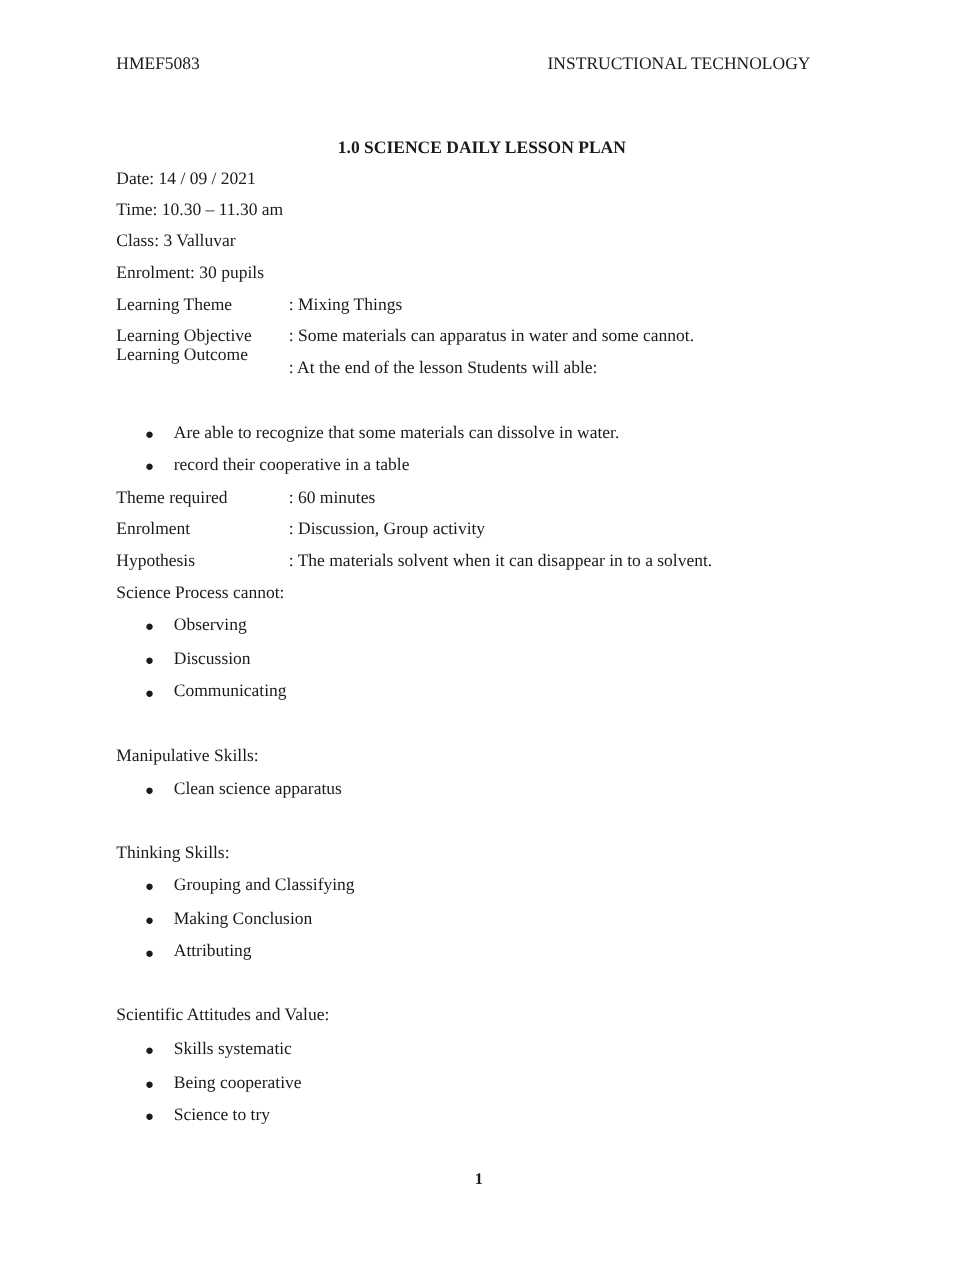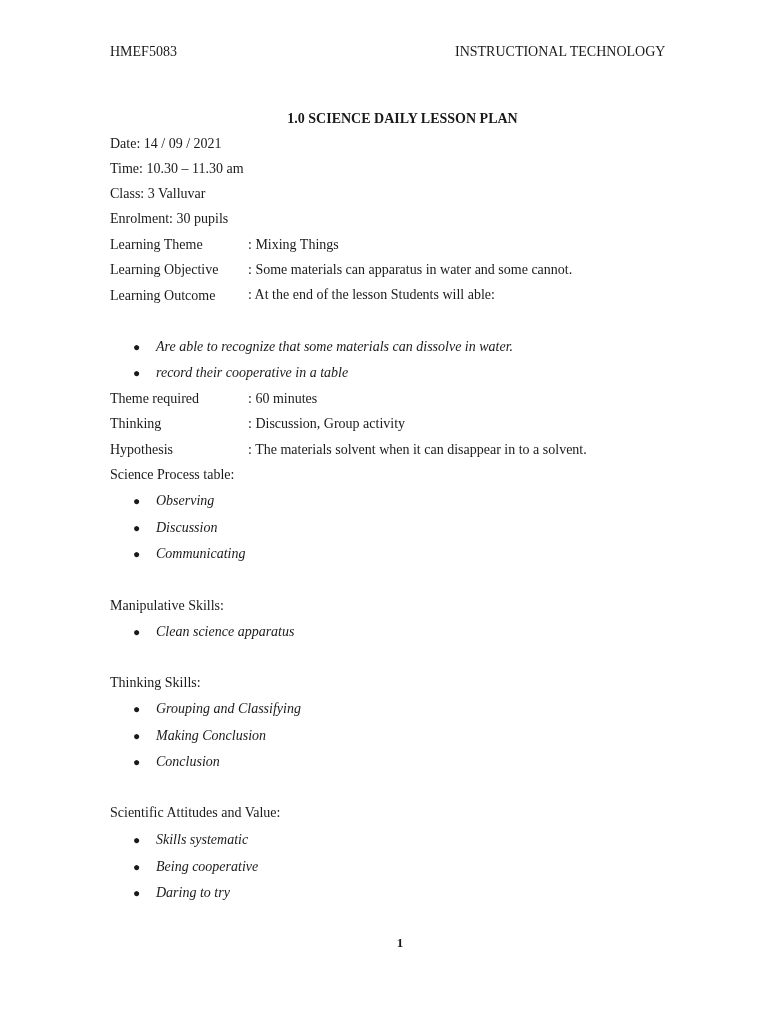--- a/index.html
+++ b/index.html
@@ -1,29 +1,29 @@
 <!DOCTYPE html>
 <html><head>
 <meta charset="utf-8">
 <style>
   html, body { margin: 0; padding: 0; background: #ffffff; }
   body {
     width: 768px; height: 1024px; position: relative; overflow: hidden;
     font-family: "Liberation Serif", "DejaVu Serif", serif;
     color: #1a1a1a; font-size: 14px;
   }
-  .abs { position: absolute; white-space: nowrap; line-height: 18px; margin-left: 17px; }
+  .abs { position: absolute; white-space: nowrap; line-height: 18px; }
   .hdr-left { left: 93px; top: 43px; }
   .hdr-right { left: 438px; top: 43px; }
   .title { left: 0; width: 771px; text-align: center; top: 110px; font-weight: bold; }
   .label { left: 93px; }
   .kv-label { left: 93px; }
   .kv-value { left: 231px; }
   .bullet { left: 116px; font-size: 12px; }
-  .bullet-text { left: 139px; font-style: italic; }
+  .bullet-text { left: 139px; }
   .pagenum { left: 0; width: 766px; text-align: center; top: 934px; font-weight: bold; font-size: 13px; }
 </style>
 </head>
 <body>
 
 <div>
 
   <div class="abs hdr-left">HMEF5083</div>
   <div class="abs hdr-right">INSTRUCTIONAL TECHNOLOGY</div>
 
@@ -31,57 +31,57 @@
 
   <div class="abs label" style="top:135px">Date: 14 / 09 / 2021</div>
   <div class="abs label" style="top:160px">Time: 10.30 – 11.30 am</div>
   <div class="abs label" style="top:185px">Class: 3 Valluvar</div>
   <div class="abs label" style="top:210px">Enrolment: 30 pupils</div>
 
   <div class="abs kv-label" style="top:236px">Learning Theme</div>
   <div class="abs kv-value" style="top:236px">: Mixing Things</div>
   <div class="abs kv-label" style="top:261px">Learning Objective</div>
   <div class="abs kv-value" style="top:261px">: Some materials can apparatus in water and some cannot.</div>
-  <div class="abs kv-label" style="top:287px">Learning Outcome</div>
+  <div class="abs kv-label" style="top:276px">Learning Outcome</div>
   <div class="abs kv-value" style="top:286px">: At the end of the lesson Students will able:</div>
 
   <div class="abs bullet" style="top:338px">●</div>
   <div class="abs bullet-text" style="top:338px">Are able to recognize that some materials can dissolve in water.</div>
   <div class="abs bullet" style="top:364px">●</div>
   <div class="abs bullet-text" style="top:364px">record their cooperative in a table</div>
 
   <div class="abs kv-label" style="top:390px">Theme required</div>
   <div class="abs kv-value" style="top:390px">: 60 minutes</div>
-  <div class="abs kv-label" style="top:415px">Thinking</div>
+  <div class="abs kv-label" style="top:415px">Enrolment</div>
   <div class="abs kv-value" style="top:415px">: Discussion, Group activity</div>
   <div class="abs kv-label" style="top:441px">Hypothesis</div>
   <div class="abs kv-value" style="top:441px">: The materials solvent when it can disappear in to a solvent.</div>
 
-  <div class="abs label" style="top:466px">Science Process table:</div>
+  <div class="abs label" style="top:466px">Science Process cannot:</div>
   <div class="abs bullet" style="top:492px">●</div>
   <div class="abs bullet-text" style="top:492px">Observing</div>
   <div class="abs bullet" style="top:519px">●</div>
   <div class="abs bullet-text" style="top:519px">Discussion</div>
   <div class="abs bullet" style="top:545px">●</div>
   <div class="abs bullet-text" style="top:545px">Communicating</div>
 
   <div class="abs label" style="top:597px">Manipulative Skills:</div>
   <div class="abs bullet" style="top:623px">●</div>
   <div class="abs bullet-text" style="top:623px">Clean science apparatus</div>
 
   <div class="abs label" style="top:674px">Thinking Skills:</div>
   <div class="abs bullet" style="top:700px">●</div>
   <div class="abs bullet-text" style="top:700px">Grouping and Classifying</div>
   <div class="abs bullet" style="top:727px">●</div>
   <div class="abs bullet-text" style="top:727px">Making Conclusion</div>
   <div class="abs bullet" style="top:753px">●</div>
-  <div class="abs bullet-text" style="top:753px">Conclusion</div>
+  <div class="abs bullet-text" style="top:753px">Attributing</div>
 
   <div class="abs label" style="top:804px">Scientific Attitudes and Value:</div>
   <div class="abs bullet" style="top:831px">●</div>
   <div class="abs bullet-text" style="top:831px">Skills systematic</div>
   <div class="abs bullet" style="top:858px">●</div>
   <div class="abs bullet-text" style="top:858px">Being cooperative</div>
   <div class="abs bullet" style="top:884px">●</div>
-  <div class="abs bullet-text" style="top:884px">Daring to try</div>
+  <div class="abs bullet-text" style="top:884px">Science to try</div>
 
   <div class="abs pagenum">1</div>
 </div>
 
 </body></html>

